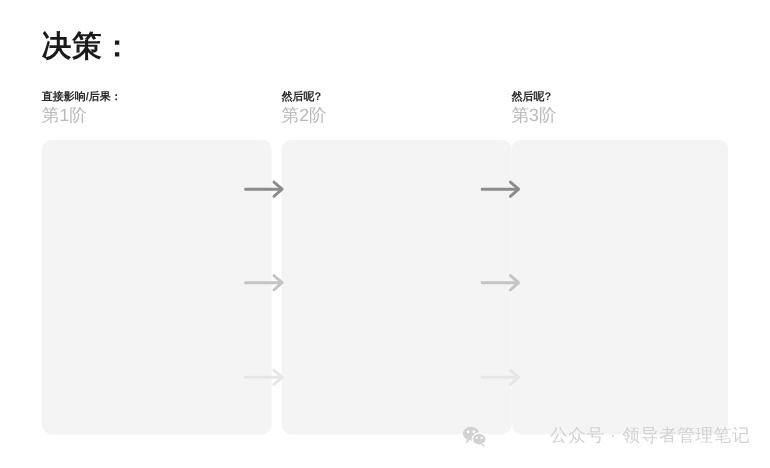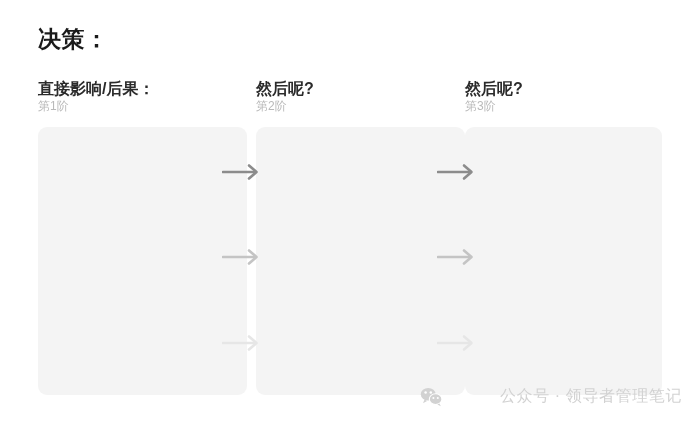--- a/index.html
+++ b/index.html
@@ -12,41 +12,41 @@
     background: #ffffff;
     font-family: "Liberation Sans", "DejaVu Sans", sans-serif;
     position: relative;
     overflow: hidden;
   }
 
   #page-title {
     position: absolute;
     left: 38px;
     top: 24px;
-    font-size: 23px;
+    font-size: 27px;
     font-weight: bold;
     color: #1a1a1a;
     letter-spacing: 0.5px;
     white-space: nowrap;
   }
 
   .col-header {
     position: absolute;
     white-space: nowrap;
   }
   .col-header .ch-title {
     display: block;
-    font-size: 16px;
+    font-size: 10px;
     font-weight: bold;
     color: #2b2b2b;
     line-height: 17px;
   }
   .col-header .ch-sub {
     display: block;
-    font-size: 12px;
+    font-size: 16px;
     font-weight: normal;
     color: #b9b9b9;
     line-height: 16px;
     margin-top: 1px;
   }
 
   #col-header-0 { left: 38px; top: 80px; }
   #col-header-1 { left: 256px; top: 80px; }
   #col-header-2 { left: 465px; top: 80px; }
 

